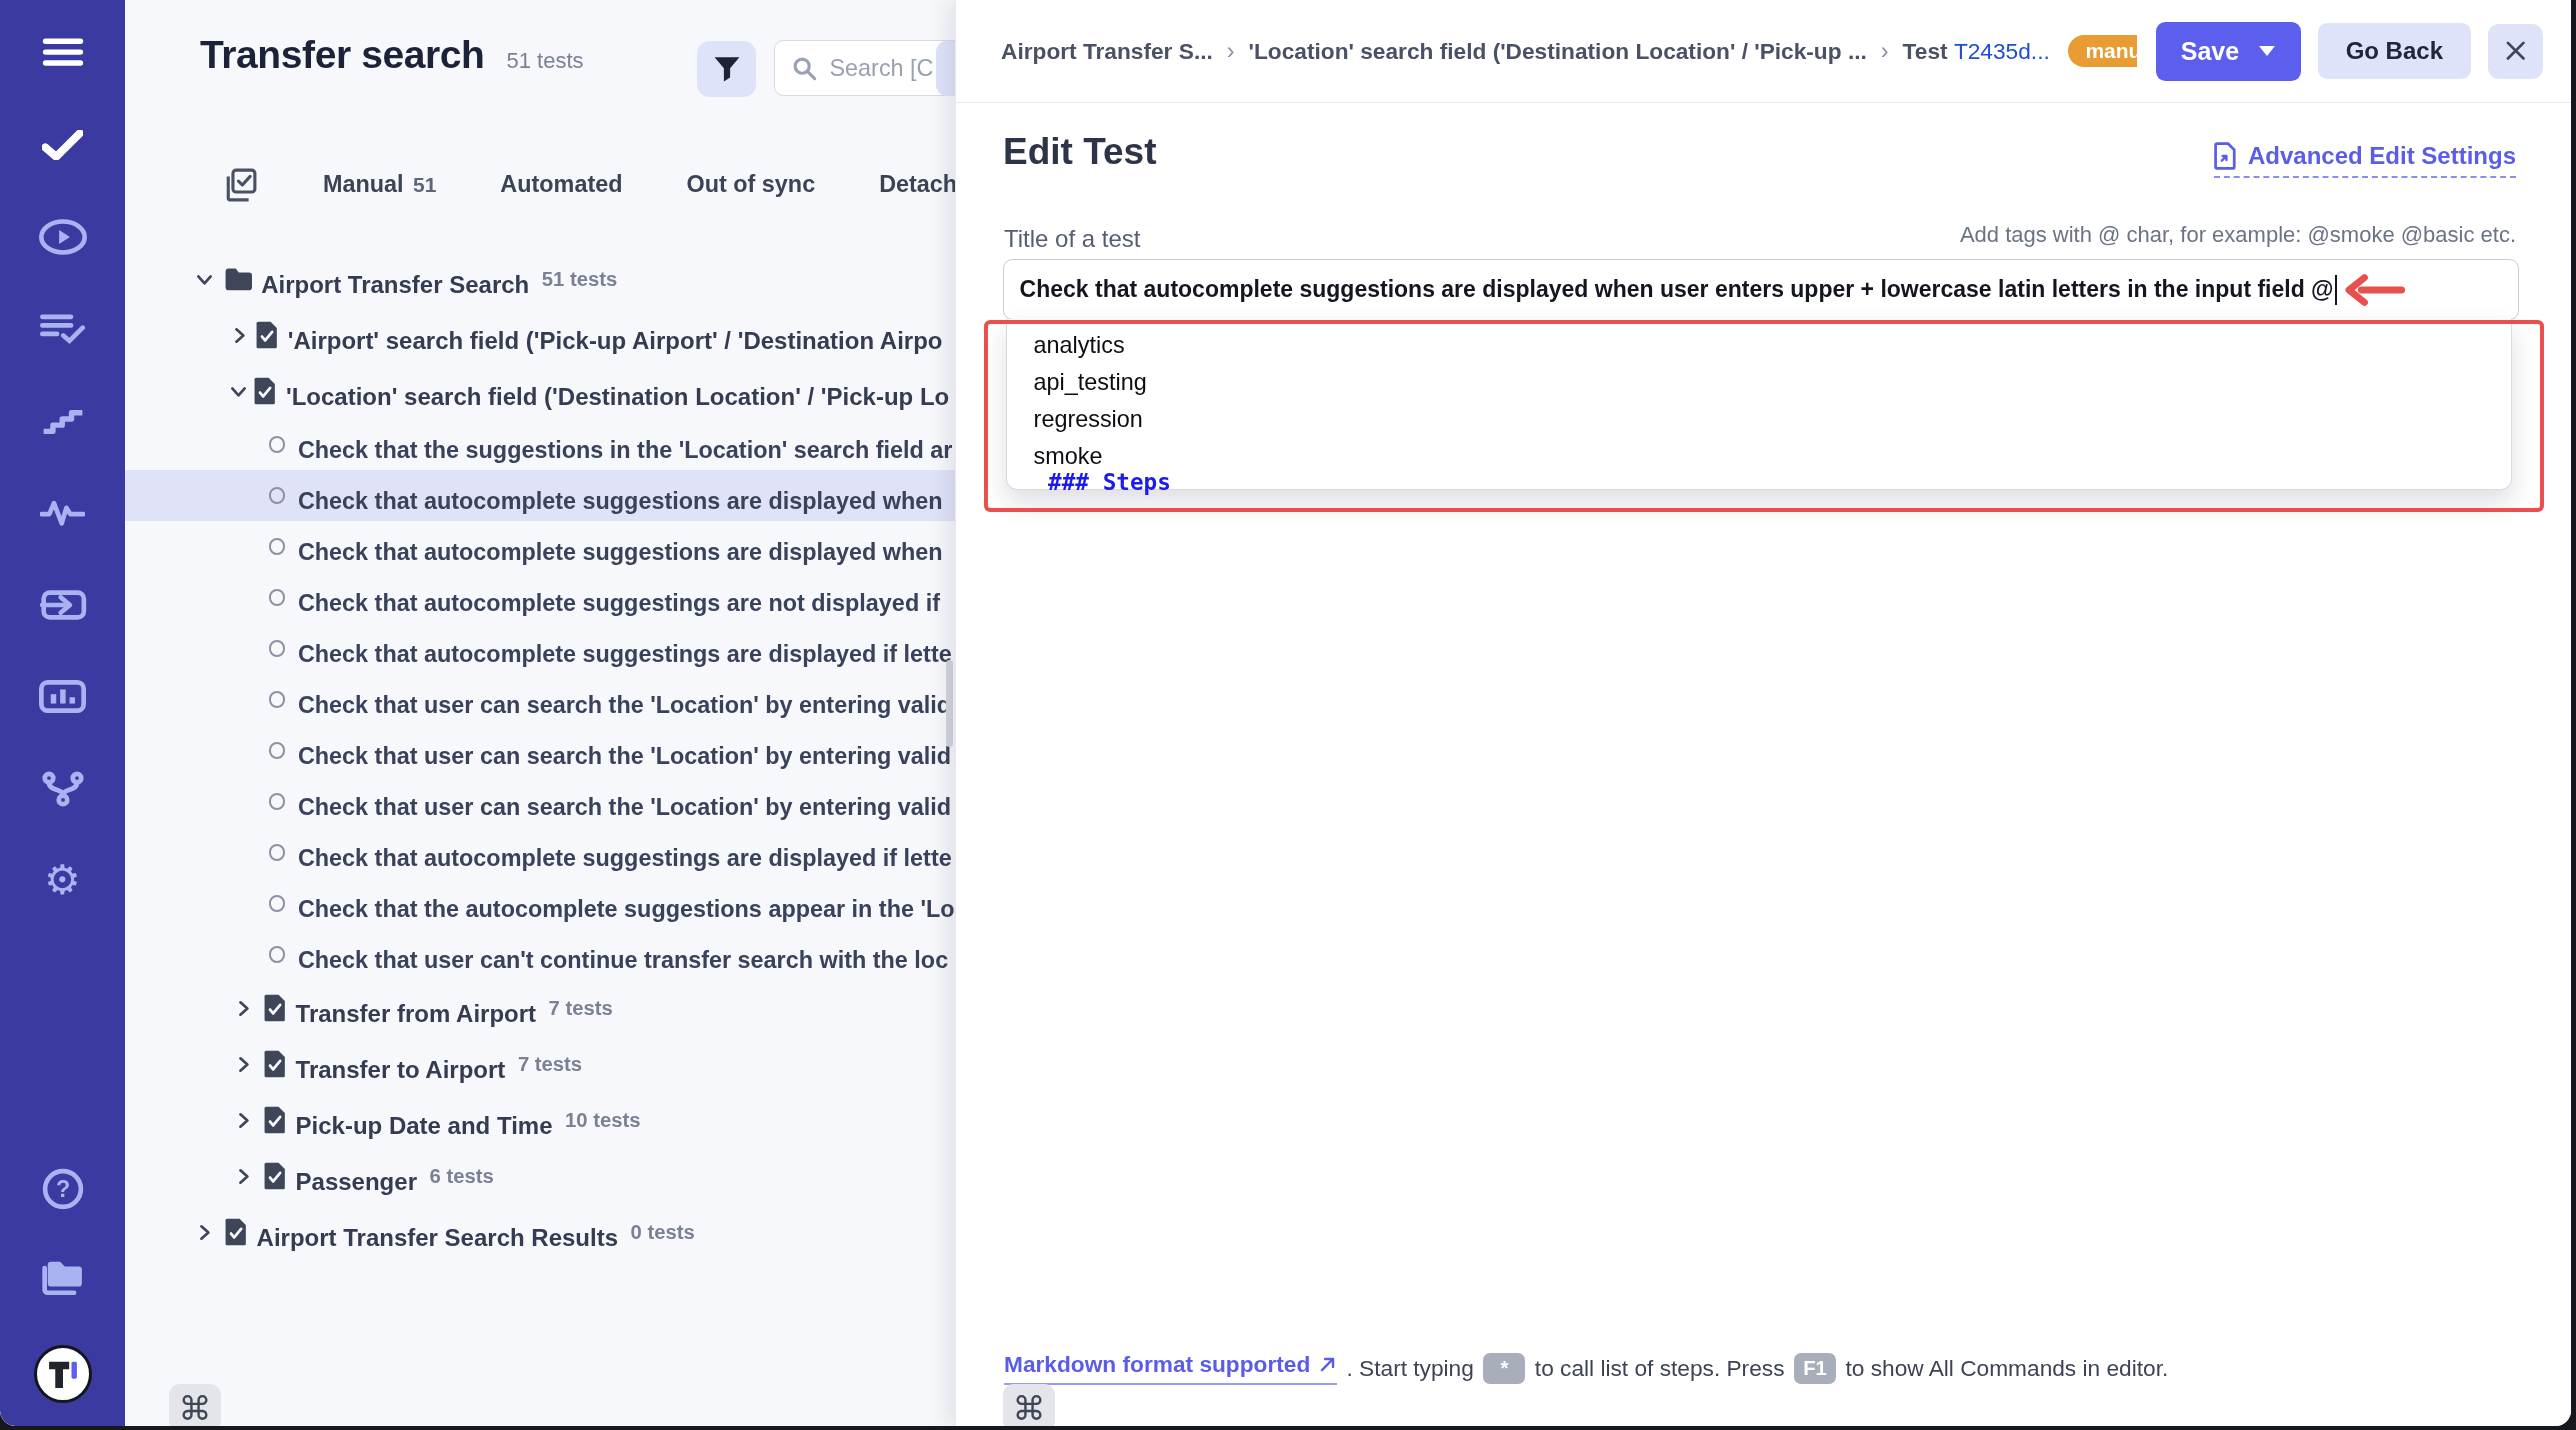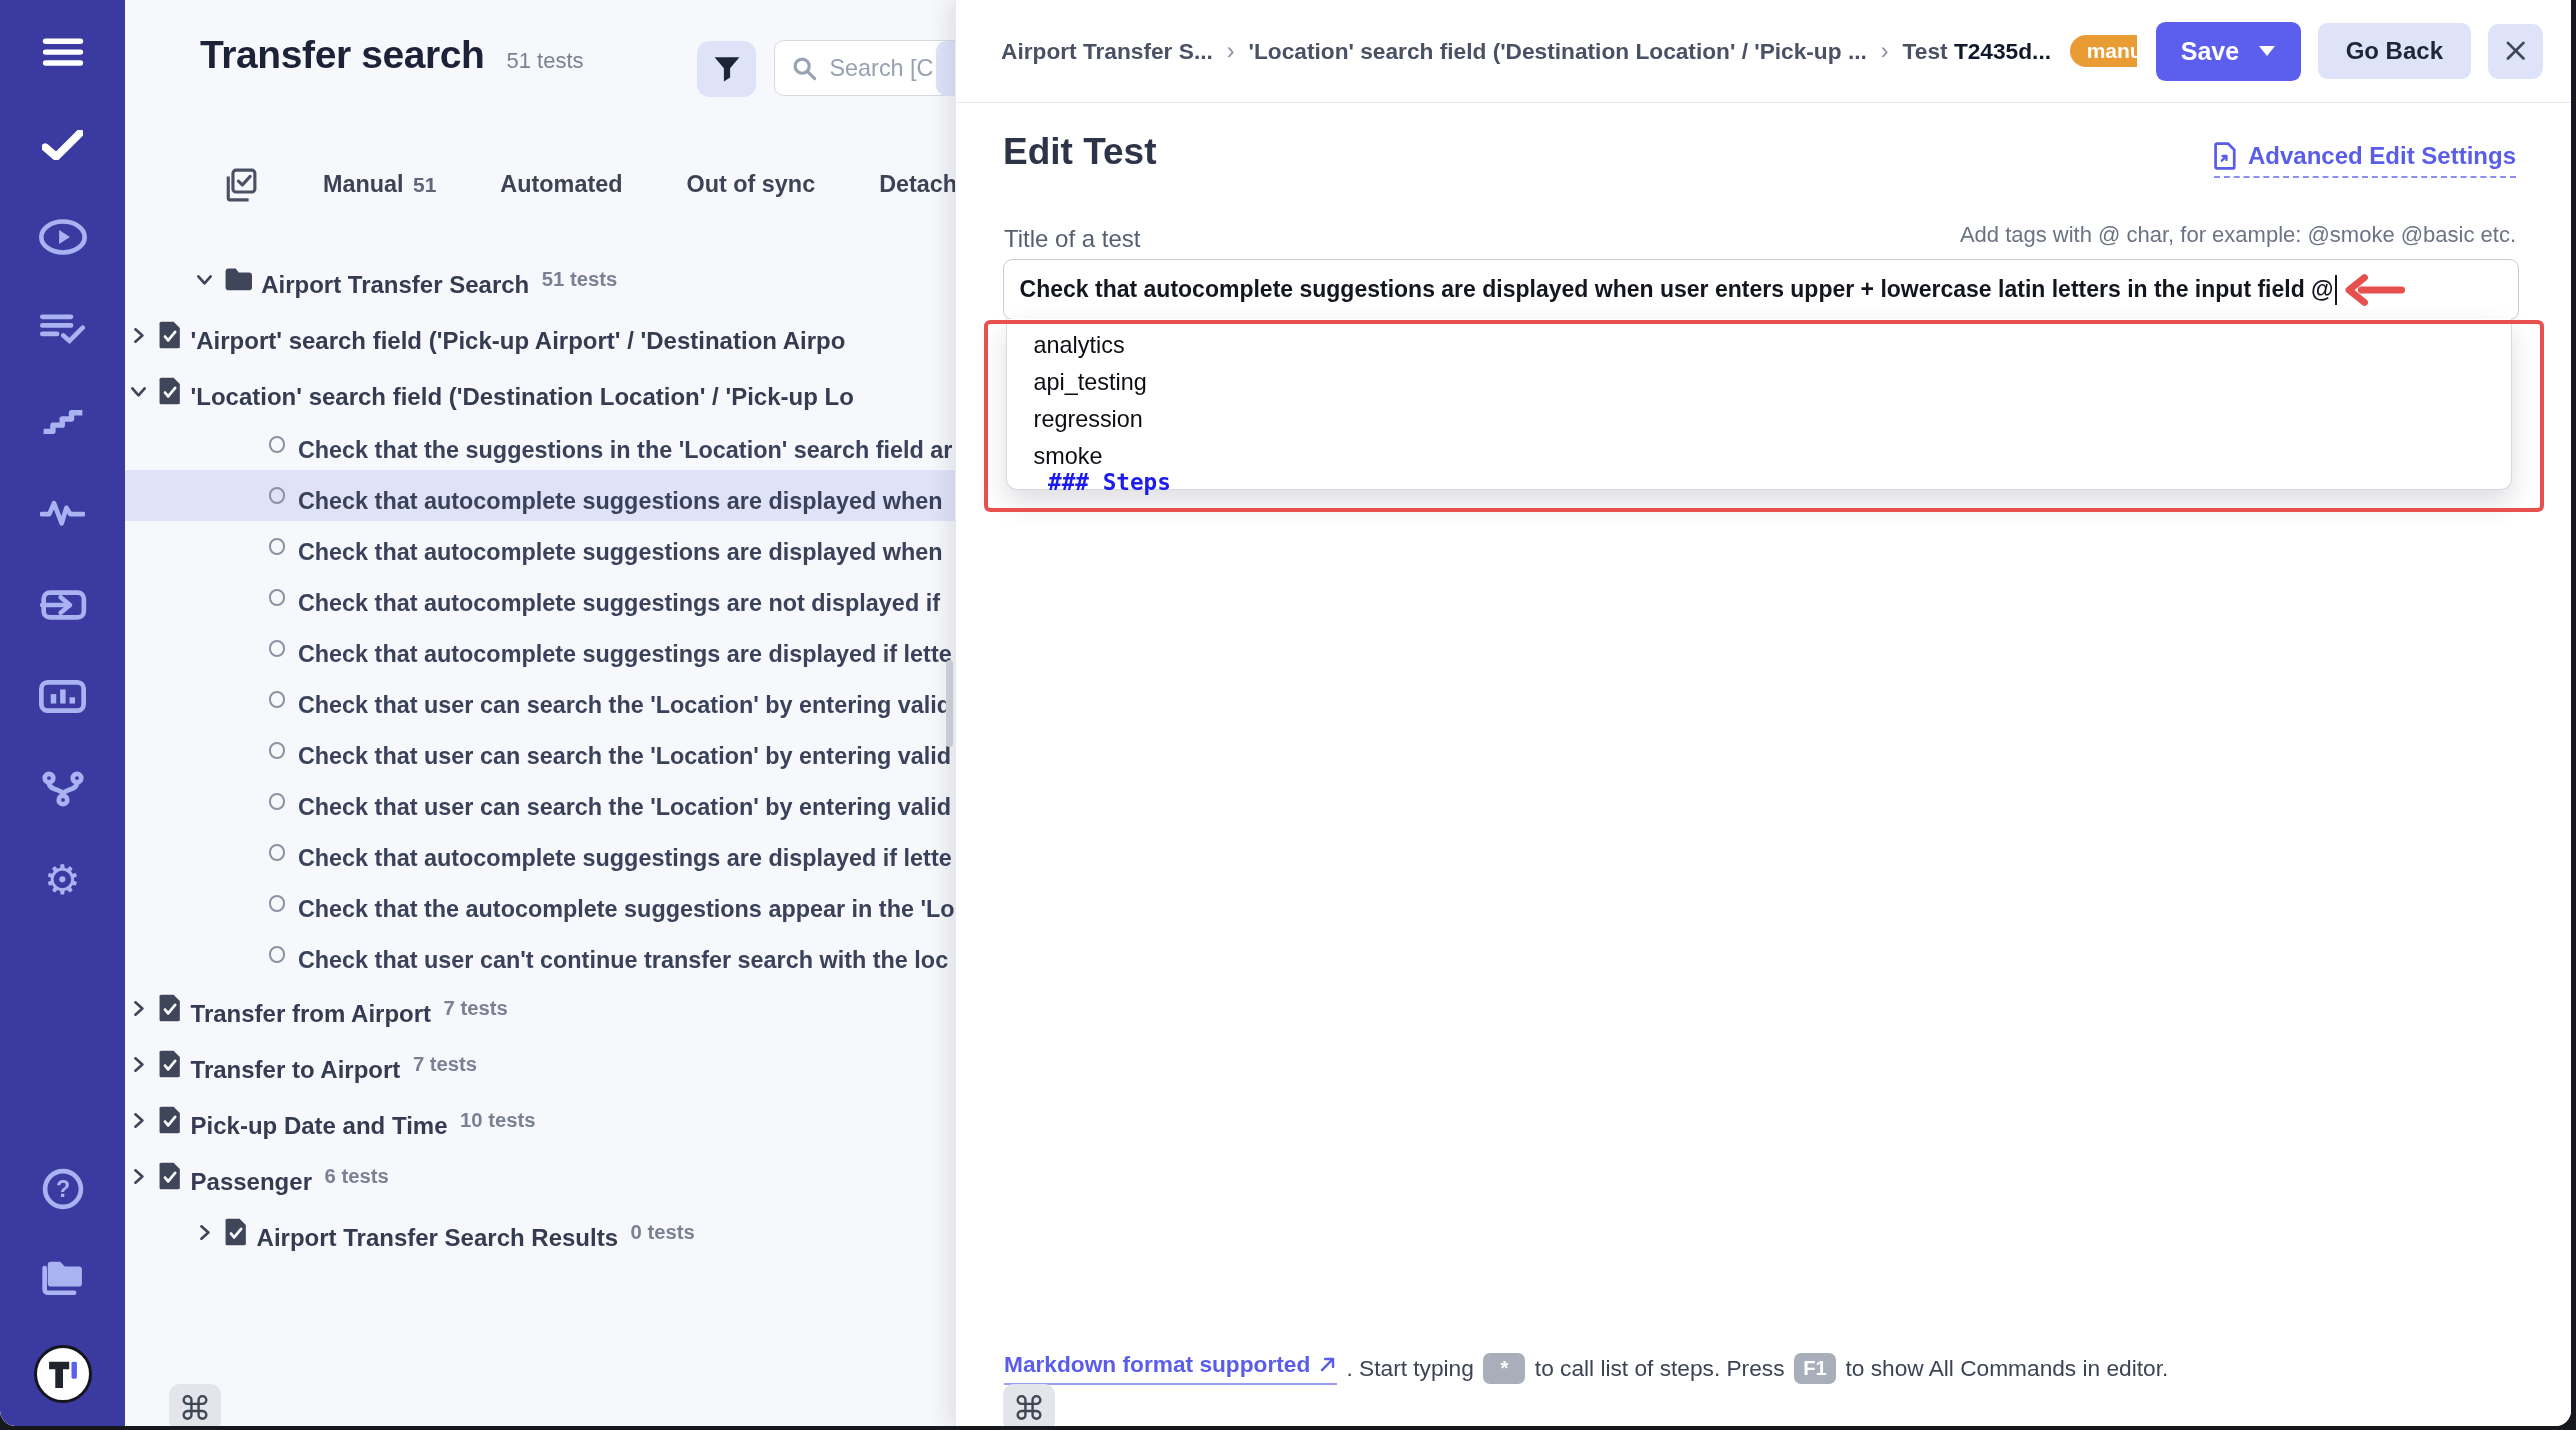--- a/index.html
+++ b/index.html
@@ -33,21 +33,21 @@
              display:flex;align-items:center;justify-content:center;cursor:pointer;}
   .tabs{position:absolute;left:59px;top:161px;height:47px;display:flex;align-items:center;gap:64px;white-space:nowrap;}
   .tab{font-size:23.4px;font-weight:700;color:#3c4354;cursor:pointer;display:flex;align-items:baseline;gap:9.4px;}
   .tab .cnt{font-size:21px;font-weight:600;color:#5f6679;}
   .tab-pill{position:absolute;left:797px;top:164px;height:39px;background:#cfe0fb;border-radius:7.8px;
             display:flex;align-items:center;padding:0 15.6px;font-size:23.4px;font-weight:700;color:#2c3a72;}
 
   .rows{position:absolute;left:0;top:251px;right:0;}
   .trow{display:flex;align-items:center;height:51px;white-space:nowrap;overflow:hidden;cursor:pointer;}
   .t-folder,.t-suite{height:56px;}
-  .lv-0{padding-left:66px;}.lv-1{}.lv-2{padding-left:144px;}
+  .lv-0{padding-left:66px;}.lv-1{padding-left:105px;}.lv-2{padding-left:144px;}
   .selected{background:#e0e3f8;}
   .chev{width:26.6px;display:flex;justify-content:center;}
   .chev svg{transition:none;}
   .open .chev svg{transform:rotate(90deg);}
   .ic-folder,.ic-suite{margin:0 9.4px 0 6.2px;display:flex;}
   .ring{width:16.4px;height:16.4px;border:2.3px solid #8a92a4;border-radius:50%;box-sizing:border-box;margin-right:12.5px;flex:none;}
   .tlabel{font-size:23.4px;font-weight:600;color:#3a425b;margin-top:11px;}
   .t-folder .tlabel,.t-suite .tlabel{font-size:24px;font-weight:700;color:#353c52;}
   .tcount{font-size:20.3px;font-weight:600;color:#7b8194;margin-left:12.5px;}
   .scrollthumb{position:absolute;right:2.3px;top:660px;width:7px;height:87px;border-radius:3.9px;background:#d3d6de;}
@@ -55,21 +55,21 @@
              font-size:33px;display:flex;align-items:center;justify-content:center;font-family:"DejaVu Sans",sans-serif;}
   .tree .kbd-float{left:44px;bottom:-6.2px;}
 
   
   .edit{position:relative;flex:1;background:#fff;box-shadow:-7.8px 0 20.3px rgba(30,34,60,.10);border-left:0.8px solid #e8e9ef;}
   .topbar{position:absolute;left:0;top:0;right:0;height:103px;display:flex;align-items:center;
           padding:0 28px 0 31px;box-sizing:border-box;border-bottom:1.6px solid #e9eaef;background:#fff;}
   .crumbs{display:flex;align-items:center;gap:14px;min-width:0;flex:1;white-space:nowrap;overflow:hidden;}
   .crumb{font-size:22.7px;font-weight:600;color:#4a5165;}
   .crumb-sep{font-size:23.4px;color:#8a90a0;}
-  .crumb-id{font-weight:700;color:#0f172a;}
+  .crumb-id{font-weight:400;color:#1d4ed8;}
   .badge-manual{background:#e89c33;color:#fff;font-size:21px;font-weight:600;border-radius:780px;
                 padding:3.9px 17px;margin-left:4.7px;}
   .actions{display:flex;align-items:center;gap:17px;margin-left:19px;}
   .btn-save{height:59px;min-width:145px;background:#5c5fee;border-radius:9.4px;display:flex;align-items:center;
             justify-content:center;gap:20.3px;color:#fff;font-size:25px;font-weight:700;cursor:pointer;padding:0 20.3px;box-sizing:border-box;}
   .caret{width:0;height:0;border-left:8.6px solid transparent;border-right:8.6px solid transparent;border-top:10.2px solid #fff;}
   .btn-goback{height:56px;background:#dfe3fa;border-radius:9.4px;display:flex;align-items:center;justify-content:center;
               padding:0 28px;font-size:24px;font-weight:700;color:#20263a;cursor:pointer;}
   .btn-close{width:55px;height:55px;background:#dfe3fa;border-radius:11px;display:flex;align-items:center;
              justify-content:center;cursor:pointer;}

